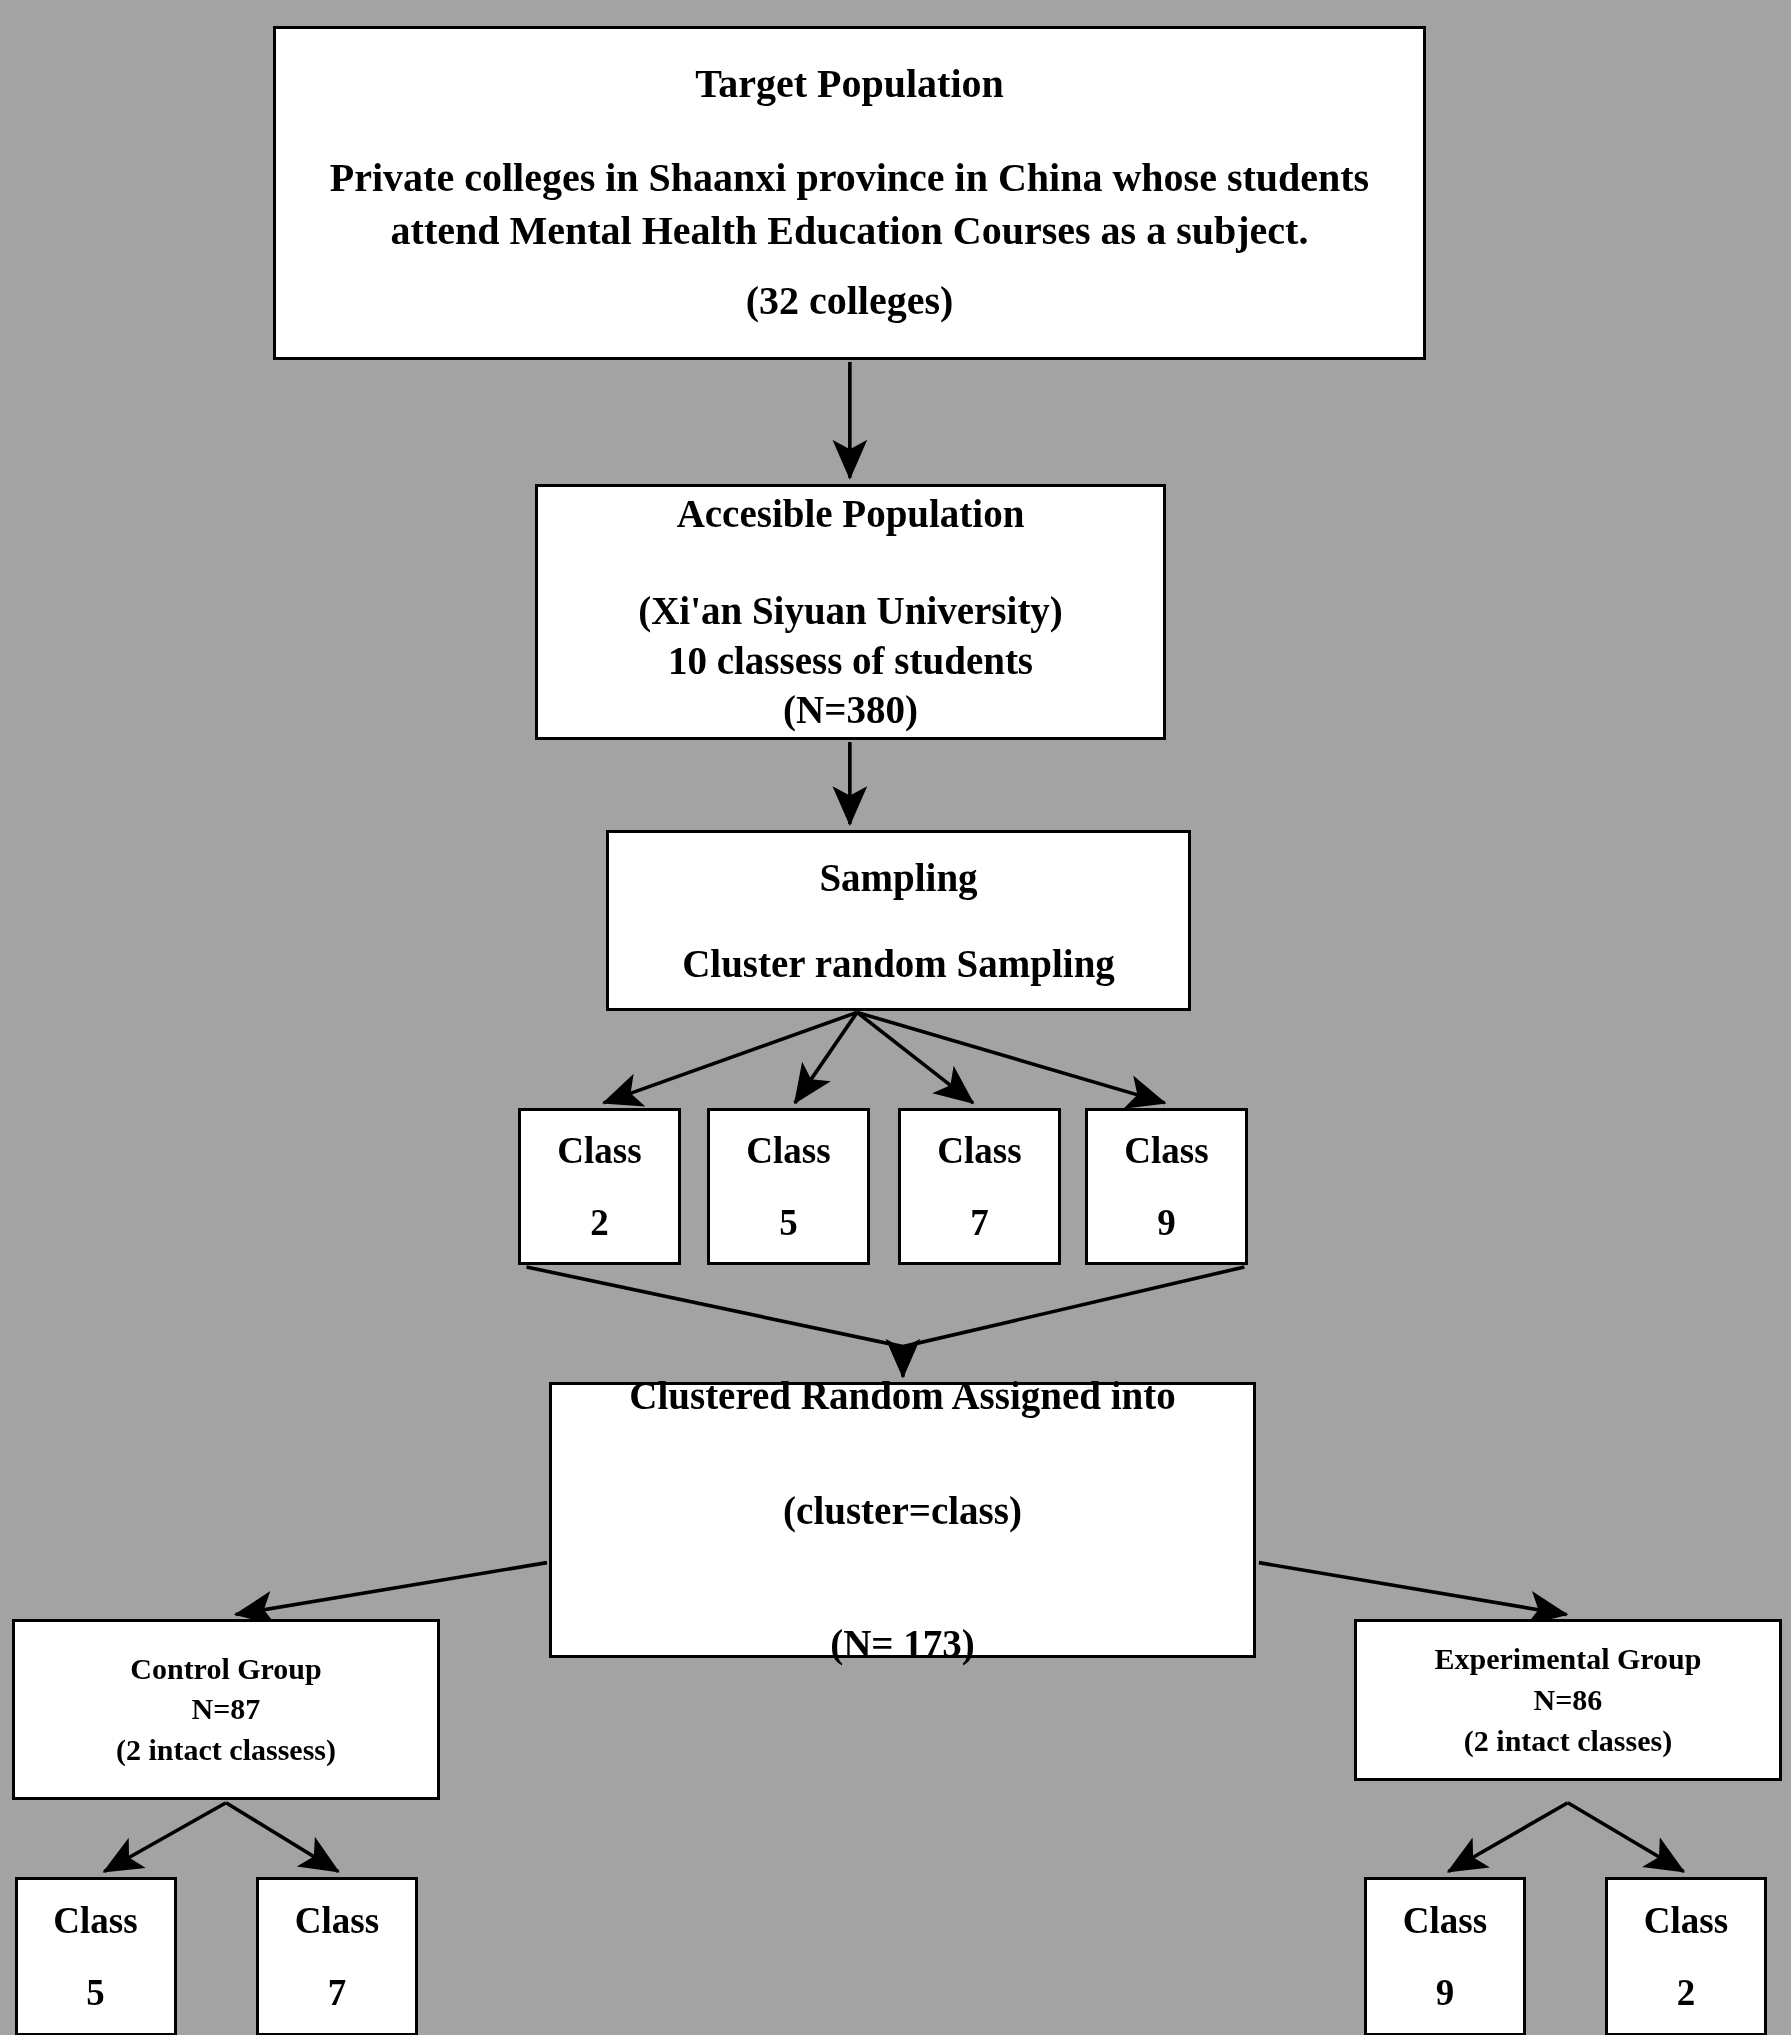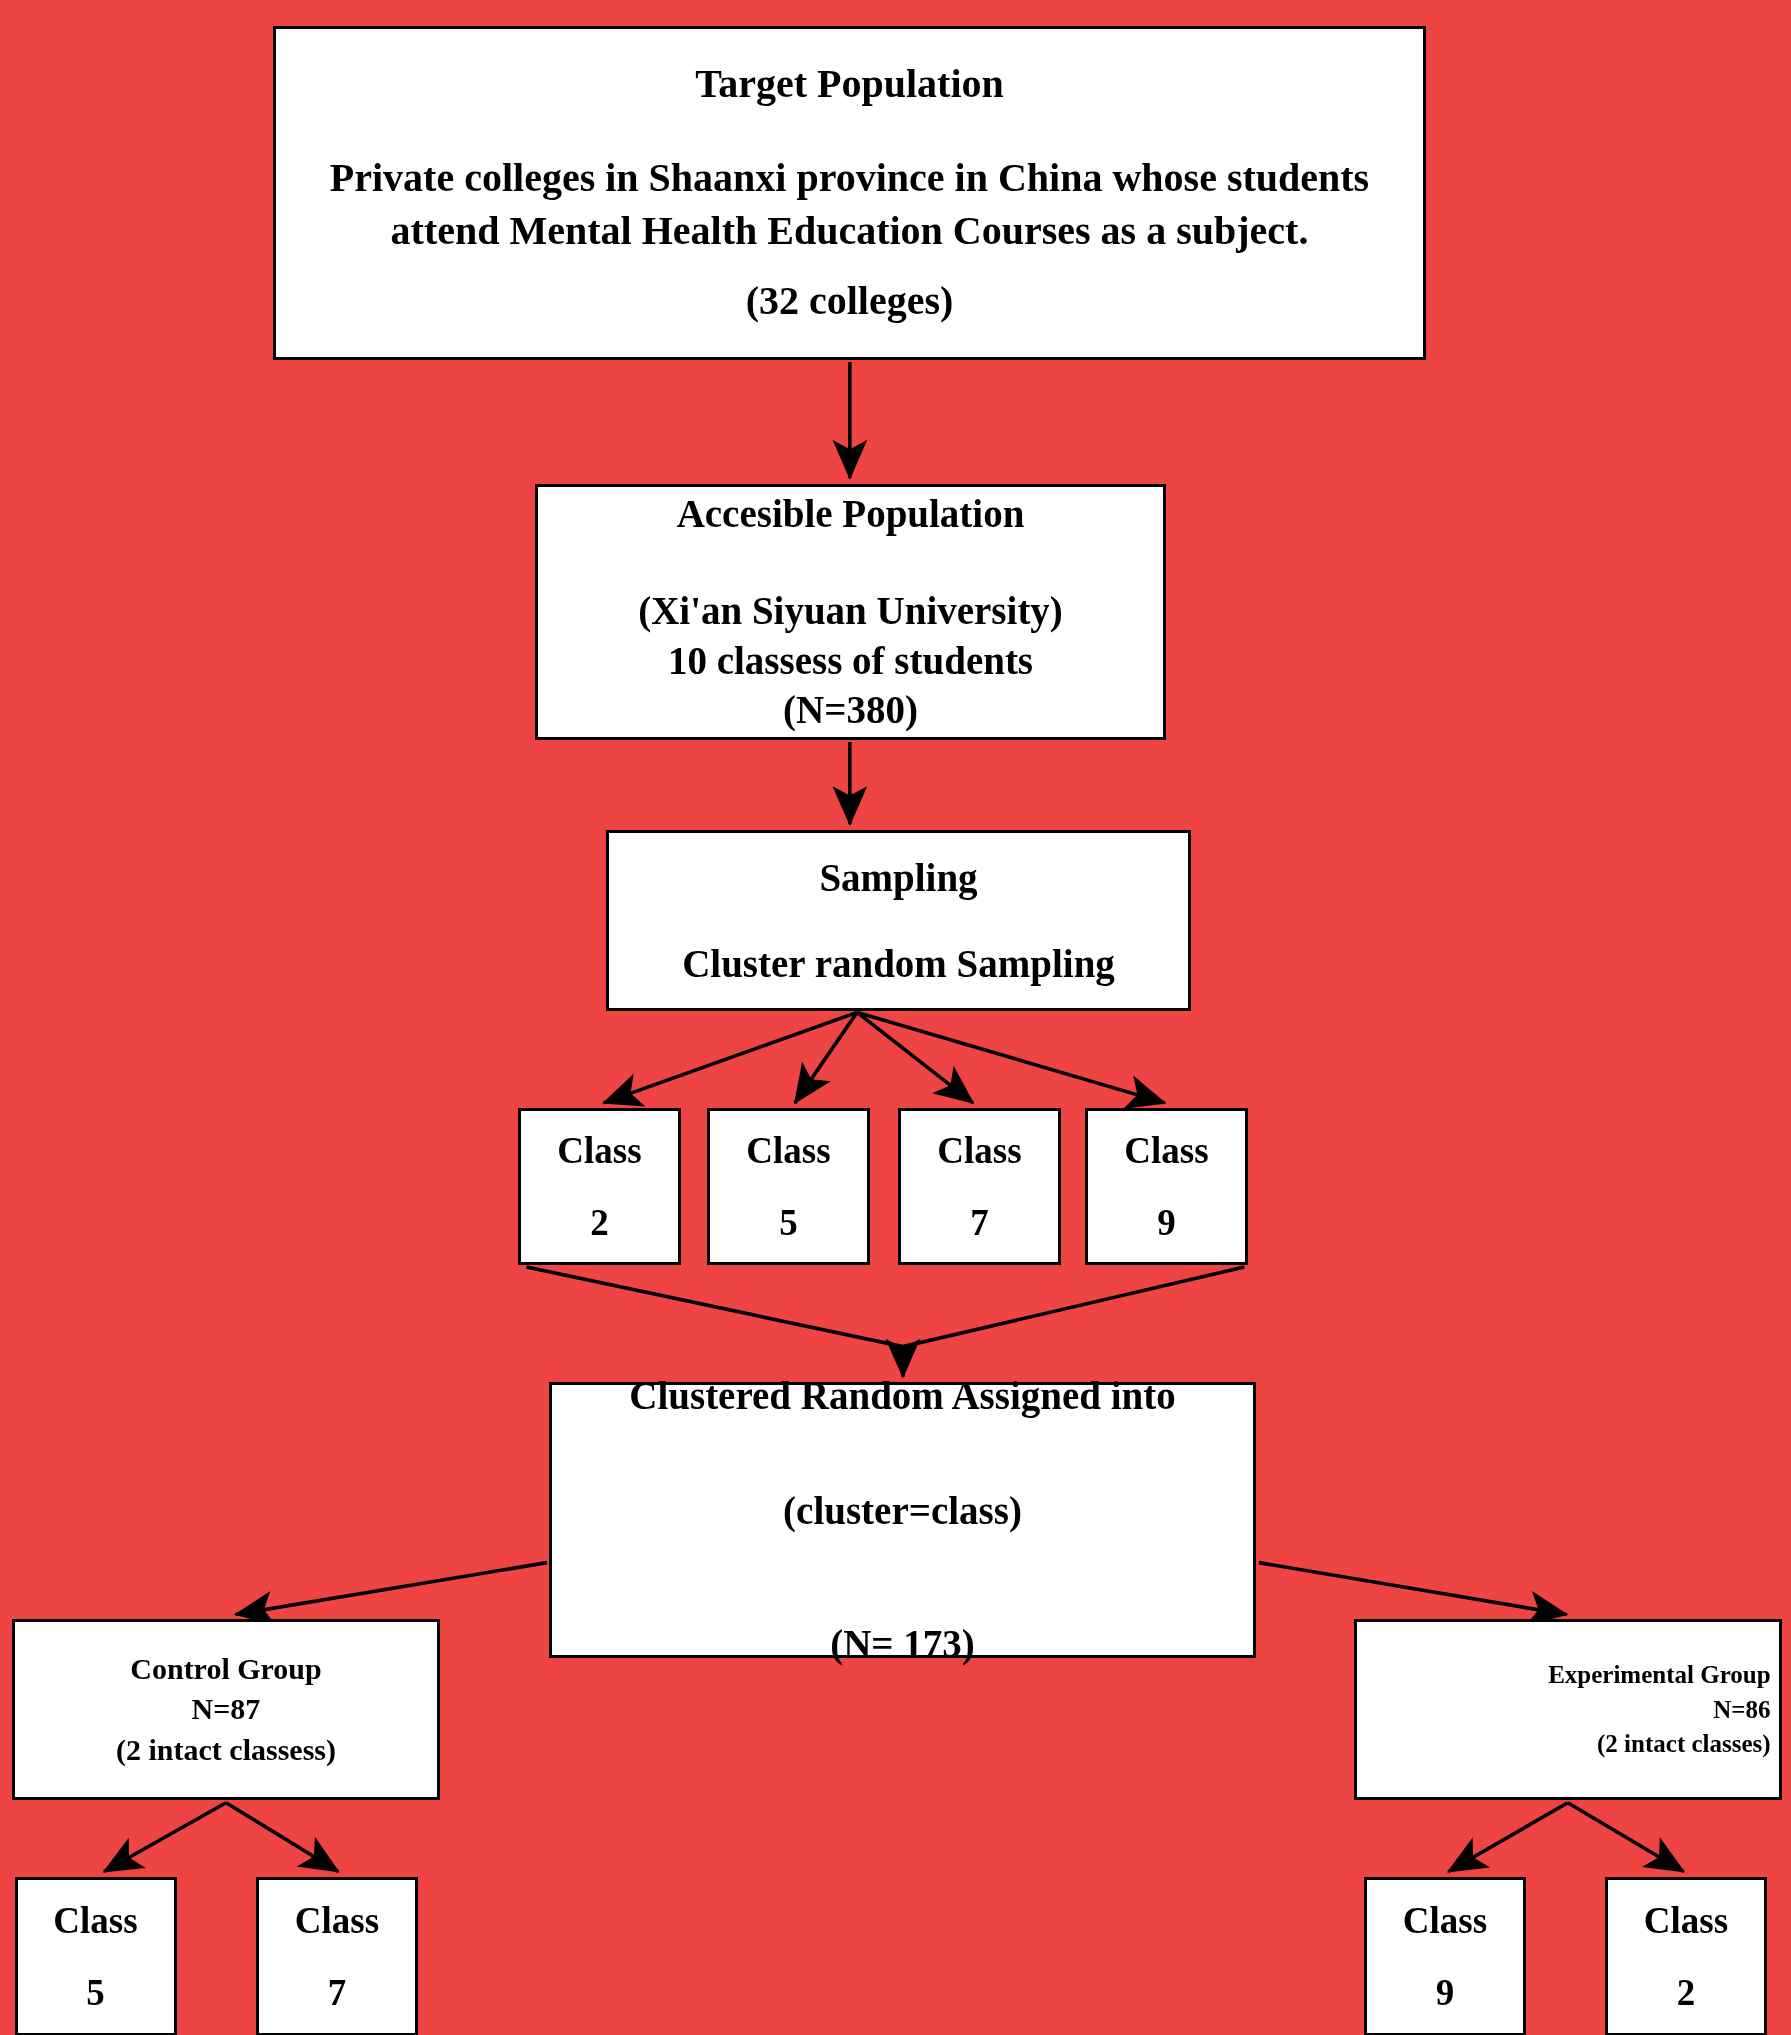--- a/index.html
+++ b/index.html
@@ -4,21 +4,21 @@
 <style>
   html, body {
     margin: 0;
     padding: 0;
     background: #ffffff;
   }
   #page {
     position: relative;
     width: 1792px;
     height: 2035px;
-    background: #ef4444;
+    background: #a3a3a3;
     font-family: "Liberation Serif", "DejaVu Serif", serif;
     color: #000000;
     overflow: hidden;
   }
   #connectors {
     position: absolute;
     left: 0;
     top: 0;
     width: 1792px;
     height: 2035px;
@@ -85,24 +85,23 @@
   }
   #node-assign .blk2 { margin-top: 65px; }
   #node-assign .blk3 { margin-top: 83px; }
 
   #node-control {
     left: 12px; top: 1619px; width: 428px; height: 181px;
     font-size: 30px;
     padding: 0 8.4px;
   }
   #node-experimental {
-    left: 1354px; top: 1619px; width: 428px; height: 181px;
-    font-size: 25px;
+    left: 1354px; top: 1619px; width: 428px; height: 162px;
+    font-size: 30px;
     padding: 0 8.4px;
-    align-items: flex-end;
   }
   .group-box .ttl { font-weight: bold; }
   .group-box .ln  { margin-top: 2.4px; }
 
   #node-class-5b { left: 14.5px;   top: 1877px; width: 162px; }
   #node-class-7b { left: 256px;  top: 1877px; width: 162px; }
   #node-class-9b { left: 1364px; top: 1877px; width: 162px; }
   #node-class-2b { left: 1605px; top: 1877px; width: 162px; }
   .class-bottom { font-size: 37px; height: 159px; }
   .class-bottom .num { margin-top: 25px; }

